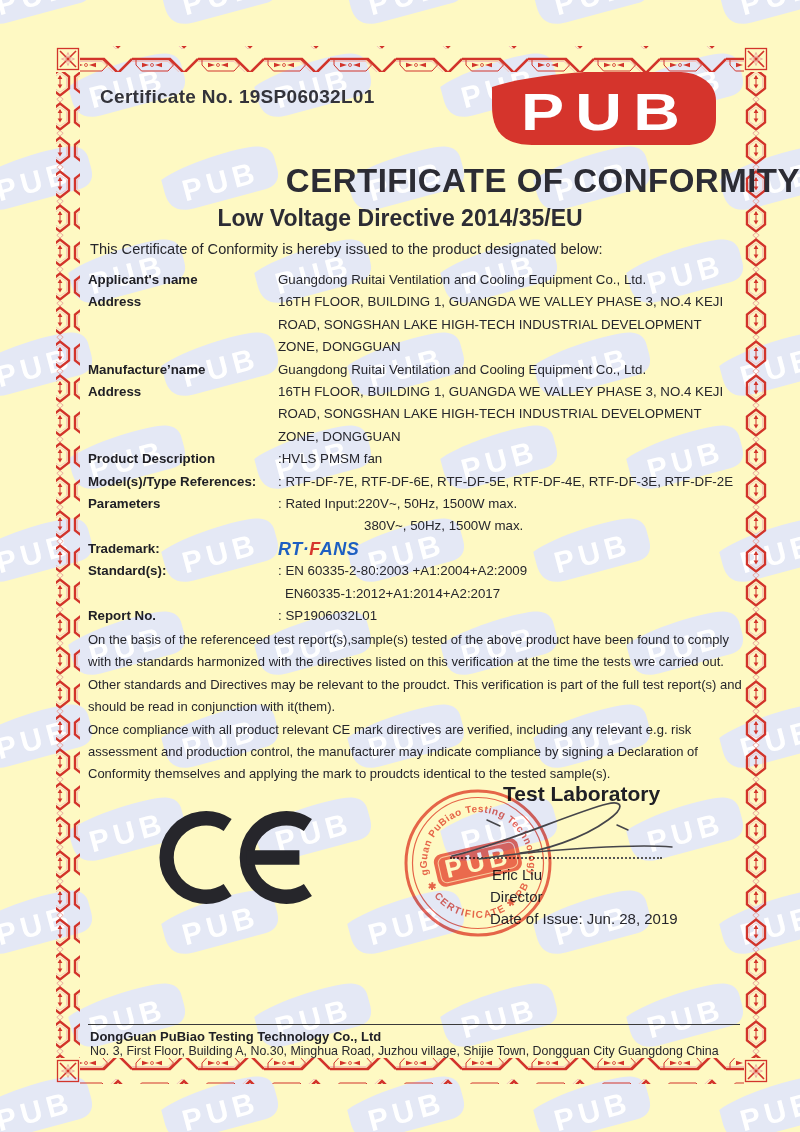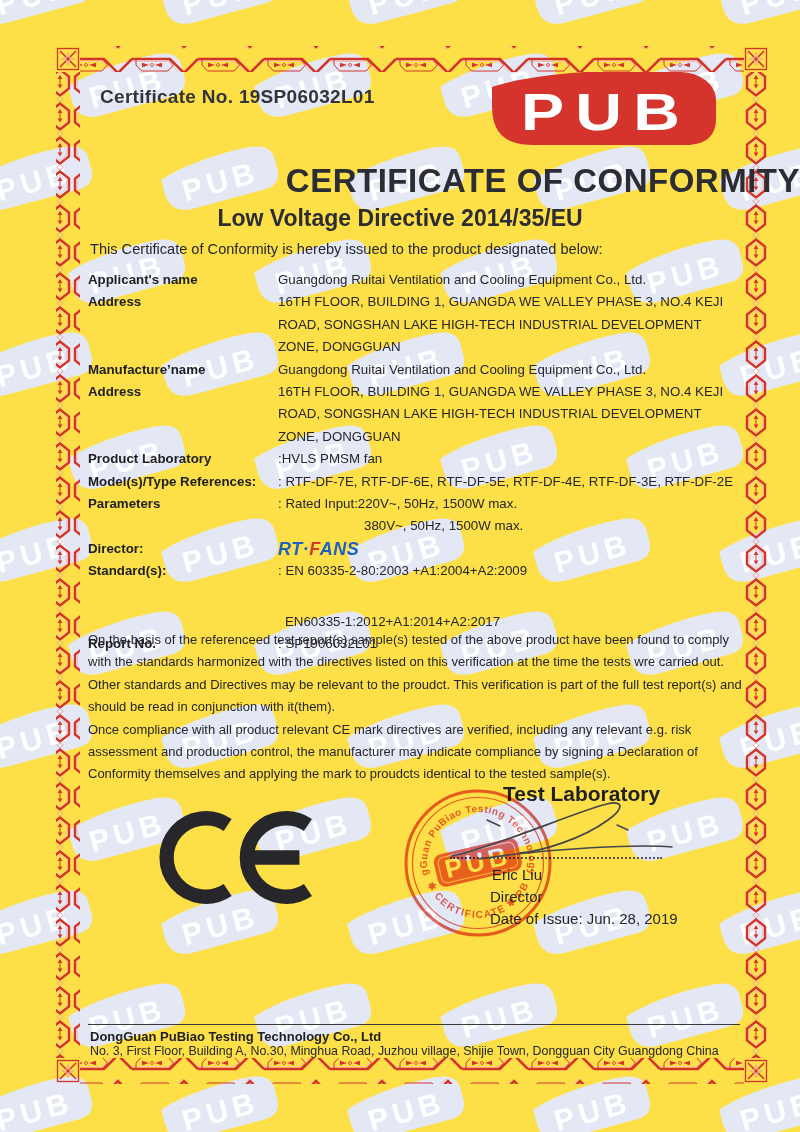--- a/index.html
+++ b/index.html
@@ -1,36 +1,36 @@
 <!DOCTYPE html>
 <html><head>
 <meta charset="utf-8">
 <style>
   html,body{margin:0;padding:0;background:#ffffff;}
-  .page{position:relative;width:800px;height:1132px;background:#fde047;overflow:hidden;
+  .page{position:relative;width:800px;height:1132px;background:#fef9c3;overflow:hidden;
         font-family:"Liberation Sans",sans-serif;color:#26262c;}
   .abs{position:absolute;}
   
   #wm-svg{left:0;top:0;z-index:0;}
   #border-svg{left:0;top:0;z-index:1;}
   .content{z-index:3;}
   
   .cert-no{left:100px;top:86px;font-size:19px;font-weight:bold;color:#33333a;letter-spacing:.3px;}
   #pub-logo{left:488px;top:72px;z-index:2;}
   .titles{left:0;top:162px;width:800px;text-align:center;}
   .title-main{font-size:33px;font-weight:bold;color:#2c2c34;letter-spacing:.5px;margin:0;text-align:right;}
   .title-sub{font-size:23px;font-weight:bold;color:#2c2c34;margin:5px 0 0 0;}
   .intro{left:90px;top:241px;font-size:14.6px;color:#26262c;}
   
   .fields{left:88px;top:269px;width:652px;font-size:13.3px;}
   .frow{display:flex;line-height:22.4px;}
   .flabel{width:190px;font-weight:bold;flex:none;color:#202026;}
   .fval{flex:1;white-space:nowrap;}
   .indent-param{padding-left:86px;}
-  .indent-std{padding-left:7px;margin-top:28px;}
+  .indent-std{padding-left:7px;}
   .tm{font-style:italic;font-weight:bold;font-size:18px;letter-spacing:.5px;line-height:22.4px;}
   .tm-blue{color:#1d5fc2;}
   .tm-red{color:#d6372d;}
   
   .paras{left:88px;top:629px;width:654px;font-size:13px;line-height:22.4px;color:#26262c;}
   .paras p{margin:0;}
   
   .lab-heading{left:503px;top:782px;font-size:21px;font-weight:bold;color:#202026;}
   #ce-svg{left:158px;top:800px;z-index:2;}
   #stamp-svg{left:396px;top:786px;z-index:4;mix-blend-mode:multiply;opacity:.9;pointer-events:none;}
@@ -430,37 +430,37 @@
     </div>
     <div class="frow">
       <div class="flabel"></div>
       <div class="fval">ROAD, SONGSHAN LAKE HIGH-TECH INDUSTRIAL DEVELOPMENT</div>
     </div>
     <div class="frow">
       <div class="flabel"></div>
       <div class="fval">ZONE, DONGGUAN</div>
     </div>
     <div class="frow">
-      <div class="flabel">Product Laboratory</div>
+      <div class="flabel">Product Description</div>
       <div class="fval">:HVLS PMSM fan</div>
     </div>
     <div class="frow">
       <div class="flabel">Model(s)/Type References:</div>
       <div class="fval">: RTF-DF-7E, RTF-DF-6E, RTF-DF-5E, RTF-DF-4E, RTF-DF-3E, RTF-DF-2E</div>
     </div>
     <div class="frow">
       <div class="flabel">Parameters</div>
       <div class="fval">: Rated Input:220V~, 50Hz, 1500W max.</div>
     </div>
     <div class="frow">
       <div class="flabel"></div>
       <div class="fval indent-param">380V~, 50Hz, 1500W max.</div>
     </div>
     <div class="frow">
-      <div class="flabel">Director:</div>
+      <div class="flabel">Trademark:</div>
       <div class="fval tm"><span class="tm-blue">RT·</span><span class="tm-red">F</span><span class="tm-blue">ANS</span></div>
     </div>
     <div class="frow">
       <div class="flabel">Standard(s):</div>
       <div class="fval">: EN 60335-2-80:2003 +A1:2004+A2:2009</div>
     </div>
     <div class="frow">
       <div class="flabel"></div>
       <div class="fval indent-std">EN60335-1:2012+A1:2014+A2:2017</div>
     </div>

